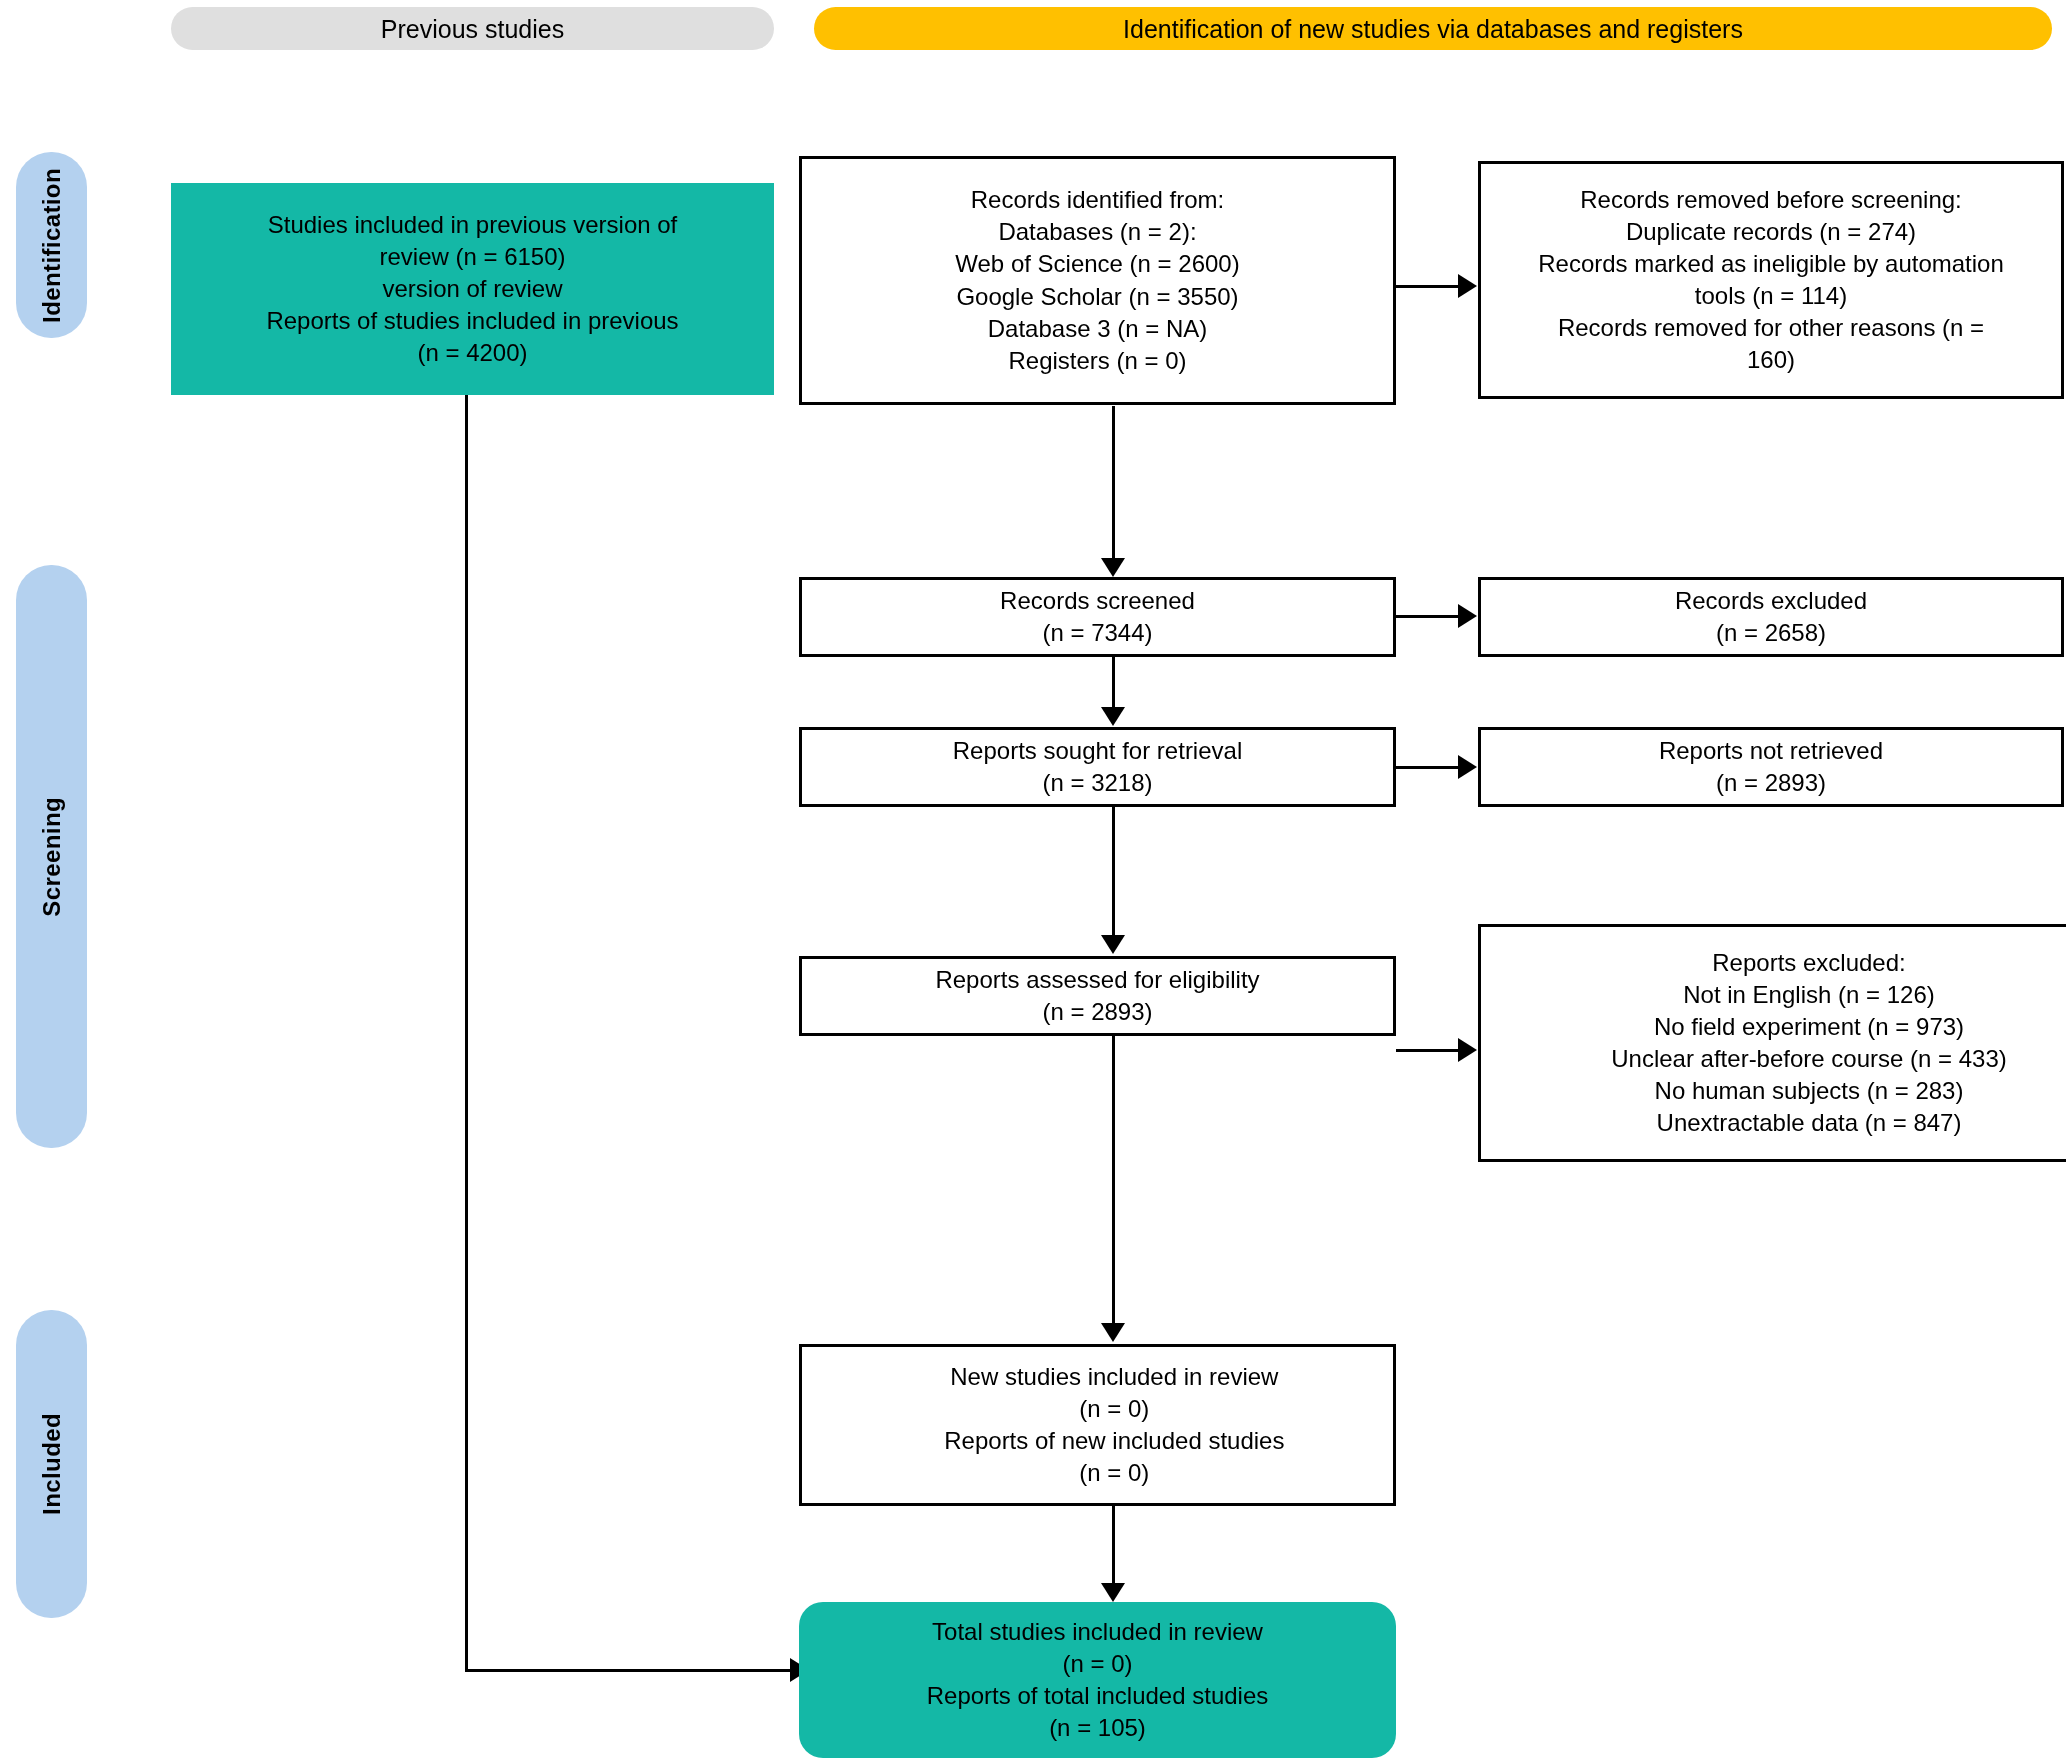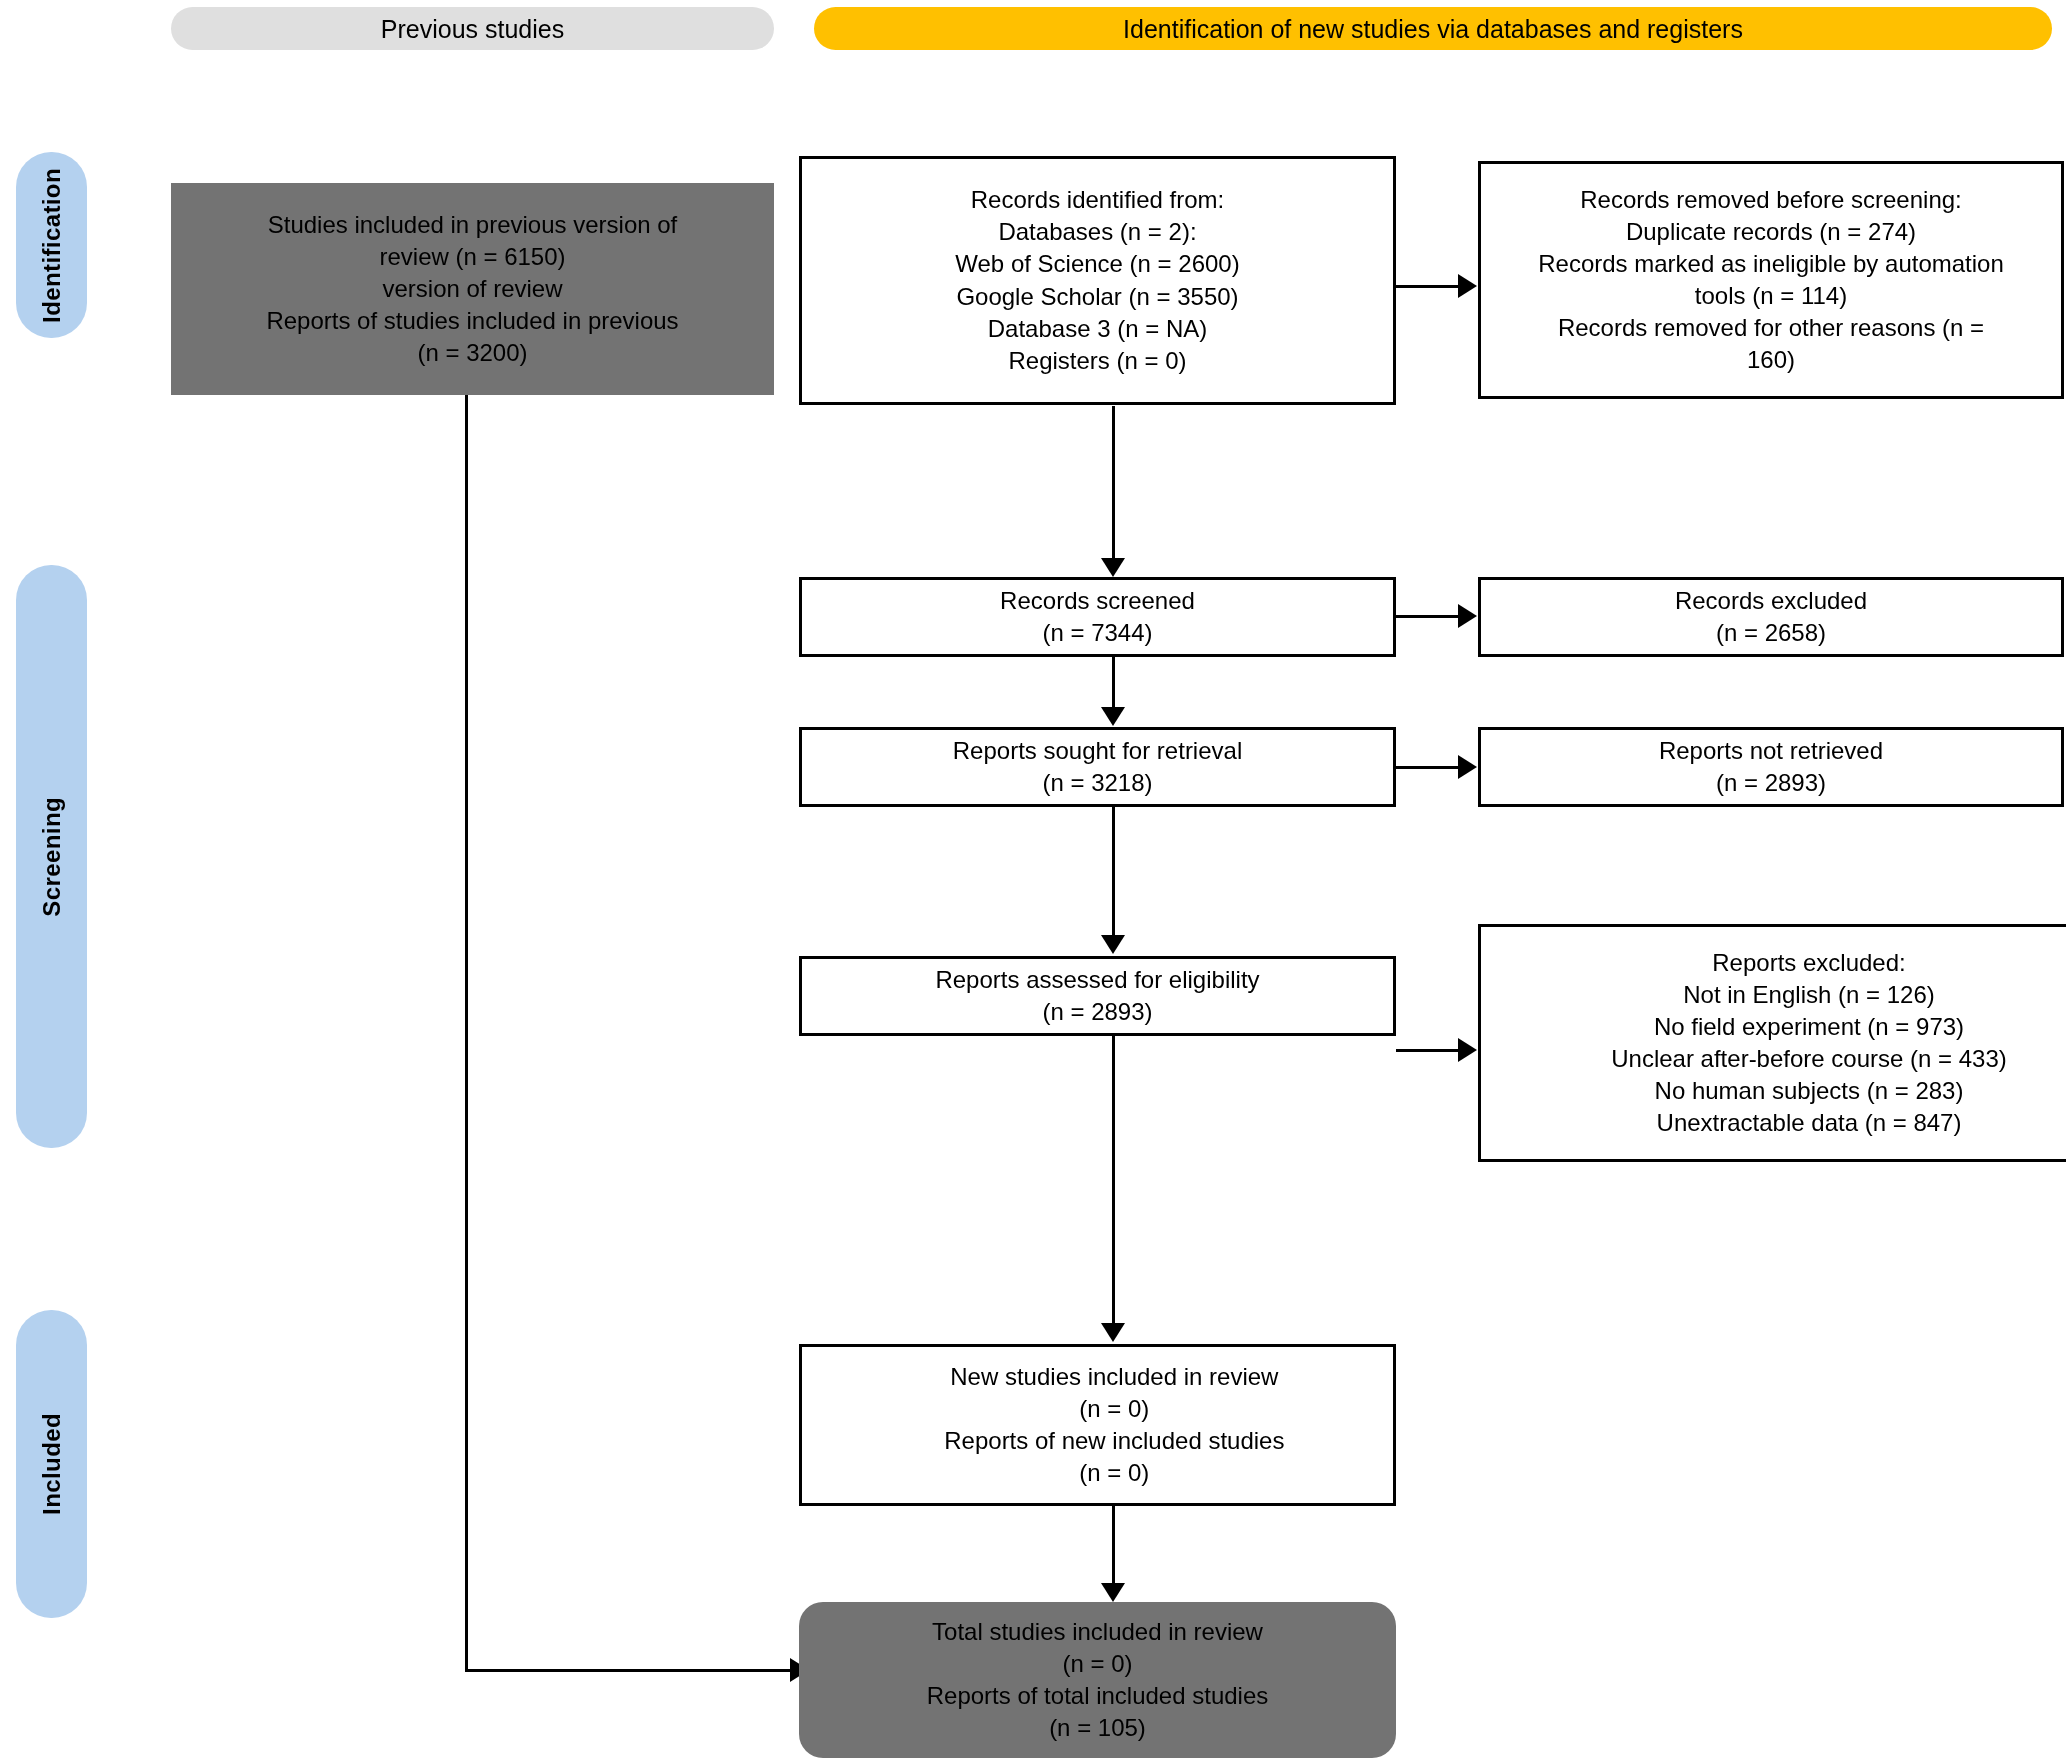--- a/index.html
+++ b/index.html
@@ -62,21 +62,21 @@
     text-align: center;
     font-size: 24px;
     line-height: 1.34;
     padding: 4.4px 10.3px;
   }
   .box.outlined {
     border: 3px solid #000000;
     background: #ffffff;
   }
   .box.shaded {
-    background: #737373;
+    background: #14b8a6;
     border: none;
   }
   .box .box-text { width: 100%; }
   .box .box-text div { white-space: normal; }
 
   
   .vline {
     position: absolute;
     width: 3px;
     background: #000000;
@@ -127,21 +127,21 @@
   <div class="stage-tab" style="left:16px; top:1310px; width:71px; height:308px;">
     <span class="stage-label">Included</span>
   </div>
 
   <div class="box shaded" style="left:171px; top:183px; width:603px; height:212px;">
     <div class="box-text">
       <div>Studies included in previous version of</div>
       <div>review (n = 6150)</div>
       <div>version of review</div>
       <div>Reports of studies included in previous</div>
-      <div>(n = 3200)</div>
+      <div>(n = 4200)</div>
     </div>
   </div>
 
   <div class="vline" style="left:465px; top:395px; height:1277px;"></div>
   <div class="hline" style="left:465px; top:1669px; width:325px;"></div>
   <div class="arrow-right" style="left:790px; top:1658px;"></div>
 
   <div class="box outlined" style="left:799px; top:156px; width:597px; height:249px;">
     <div class="box-text">
       <div>Records identified from:</div>

